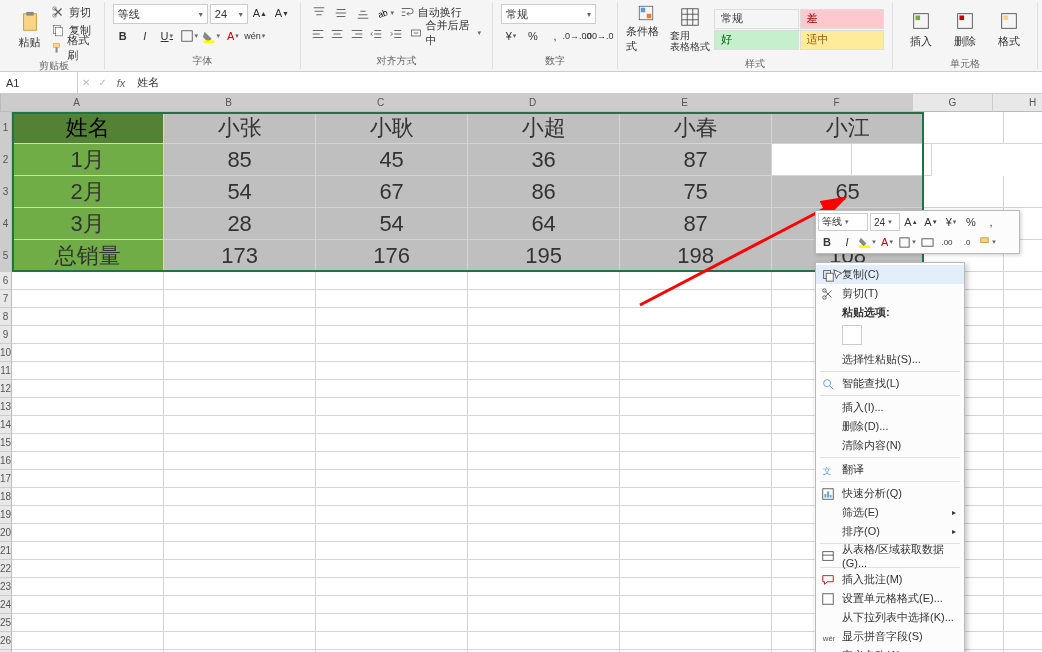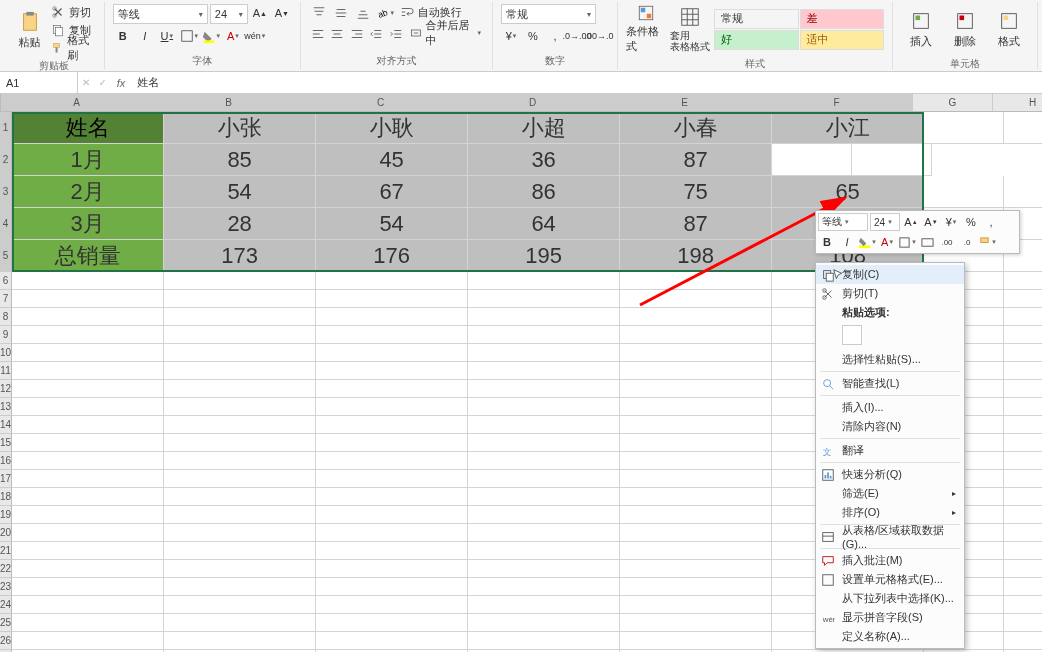--- a/index.html
+++ b/index.html
@@ -726,20 +726,23 @@
         <circle cx="7" cy="7" r="4" fill="none" stroke="#5b9bd5"></circle>
         <line x1="10" y1="10" x2="14" y2="14" stroke="#5b9bd5"></line>
       </svg>
       <span>智能查找(L)</span>
     </div>
   <div class="cm-sep"></div>
   <div class="cm-item">
       <span>插入(I)...</span>
     </div>
   <div class="cm-item">
+      <span>删除(D)...</span>
+    </div>
+  <div class="cm-item">
       <span>清除内容(N)</span>
     </div>
   <div class="cm-sep"></div>
   <div class="cm-item">
       <svg viewBox="0 0 16 16">
         <text x="2" y="12" font-size="10" fill="#5b9bd5">文</text>
       </svg>
       <span>翻译</span>
     </div>
   <div class="cm-sep"></div>

